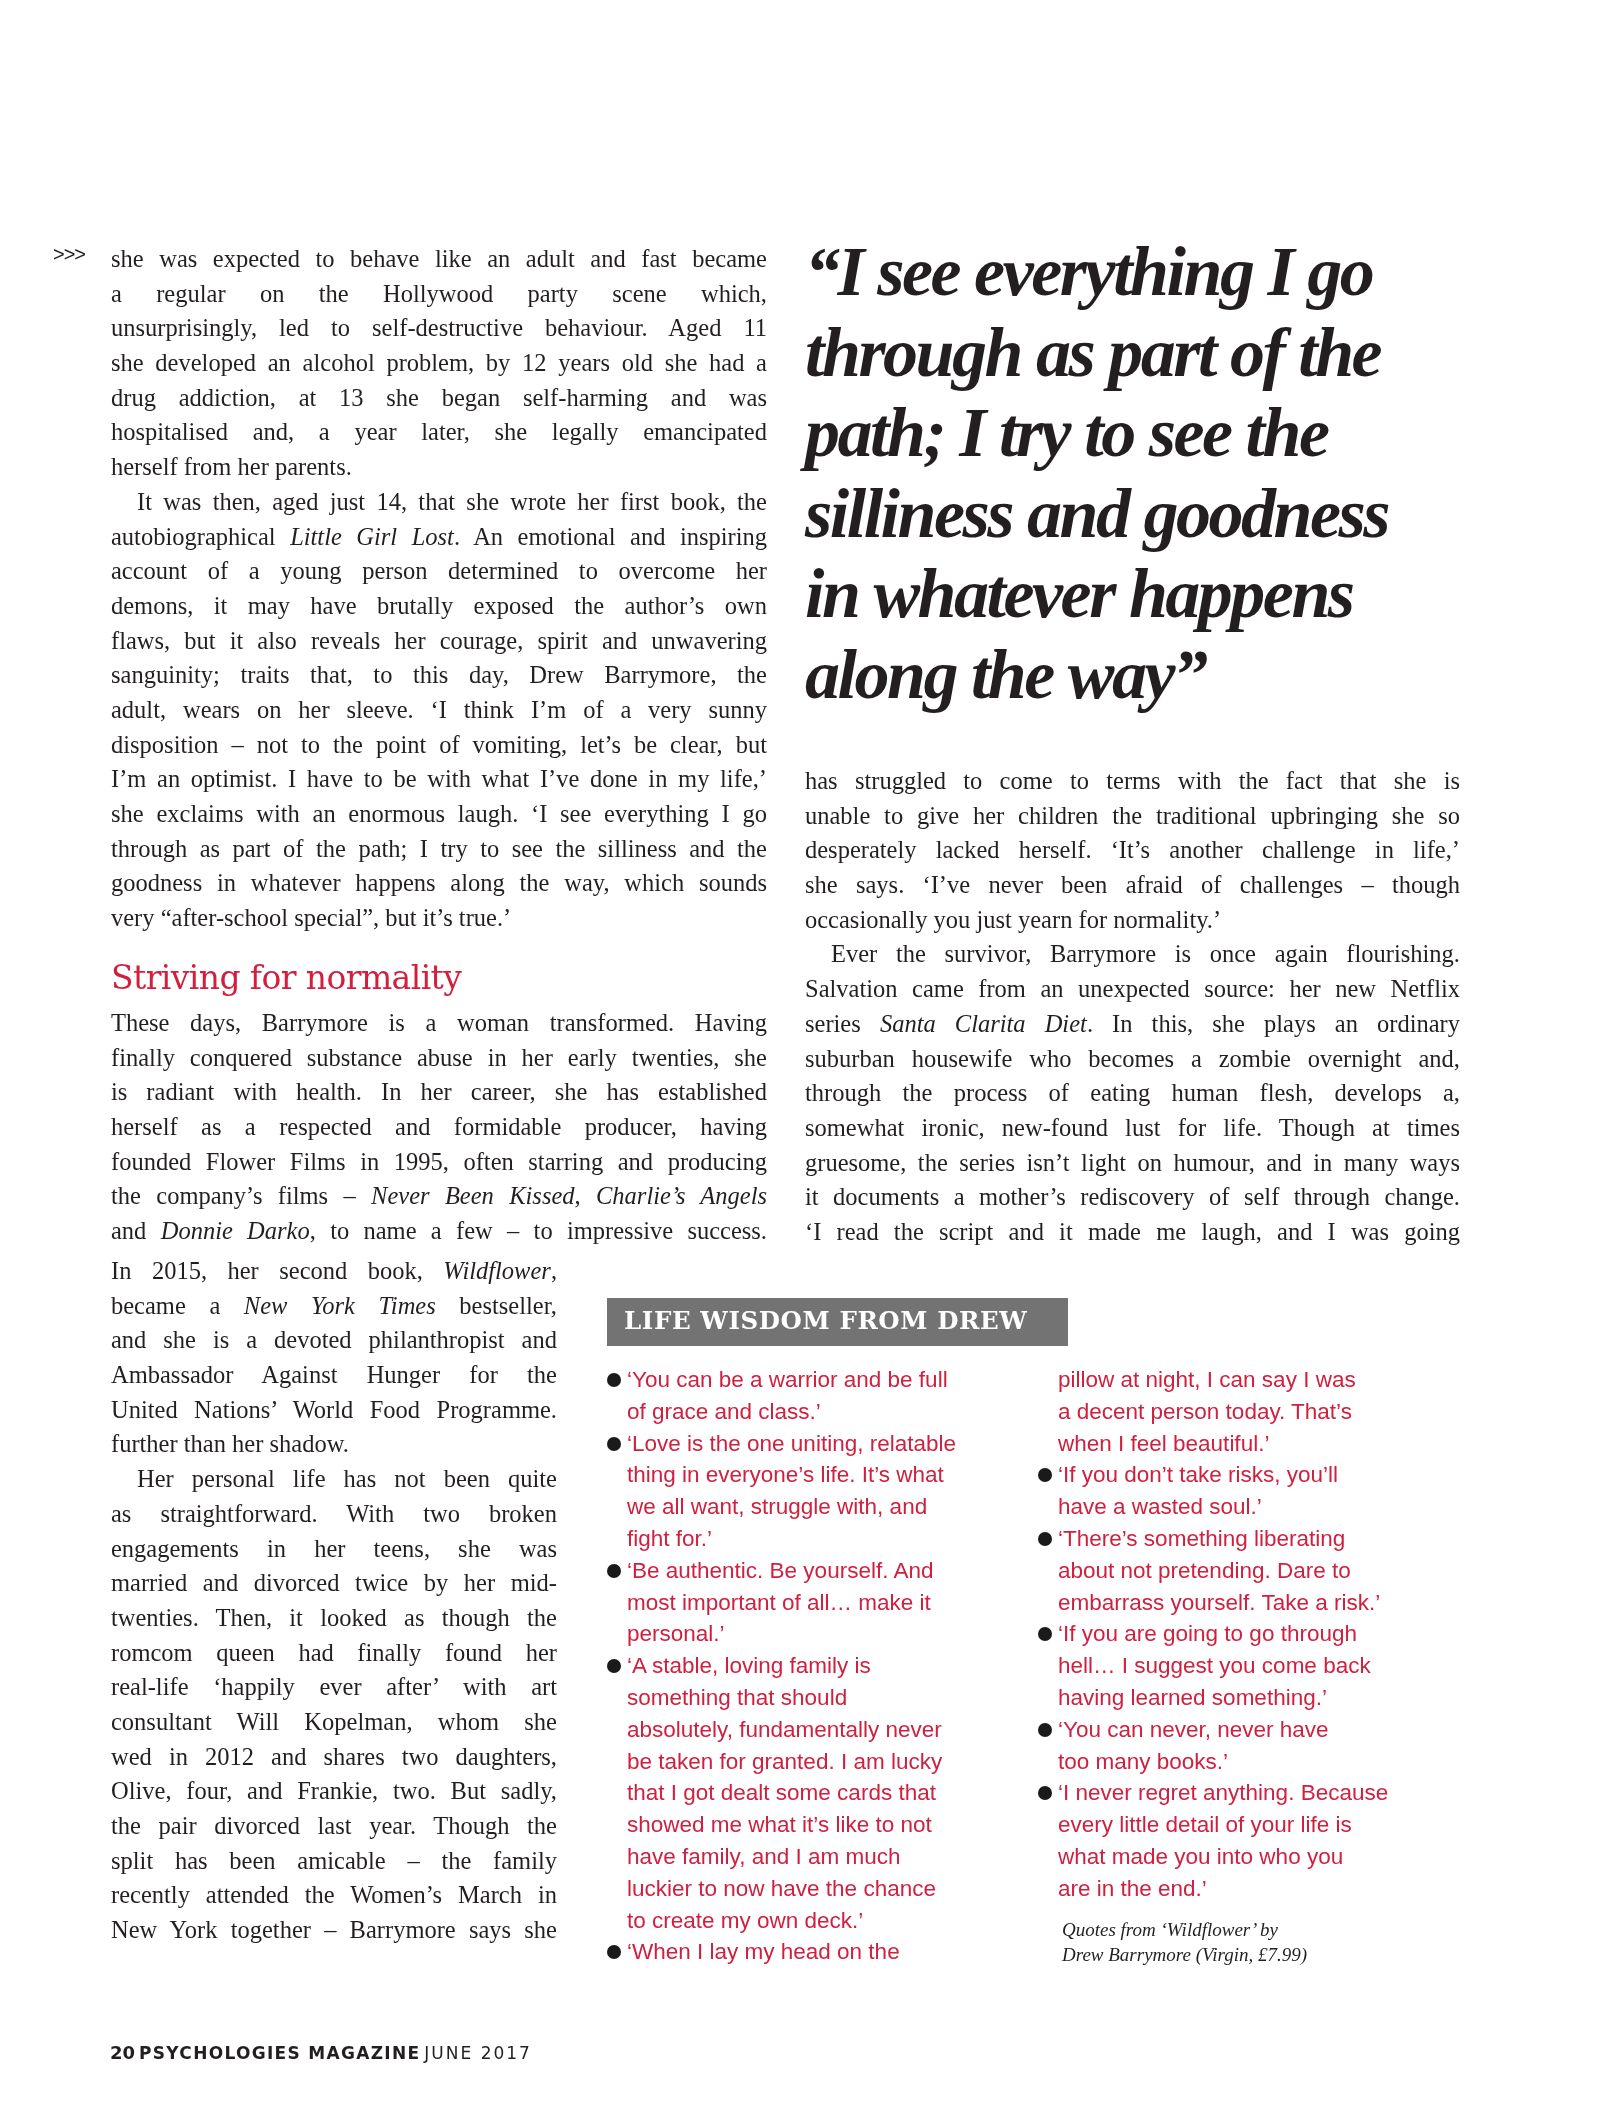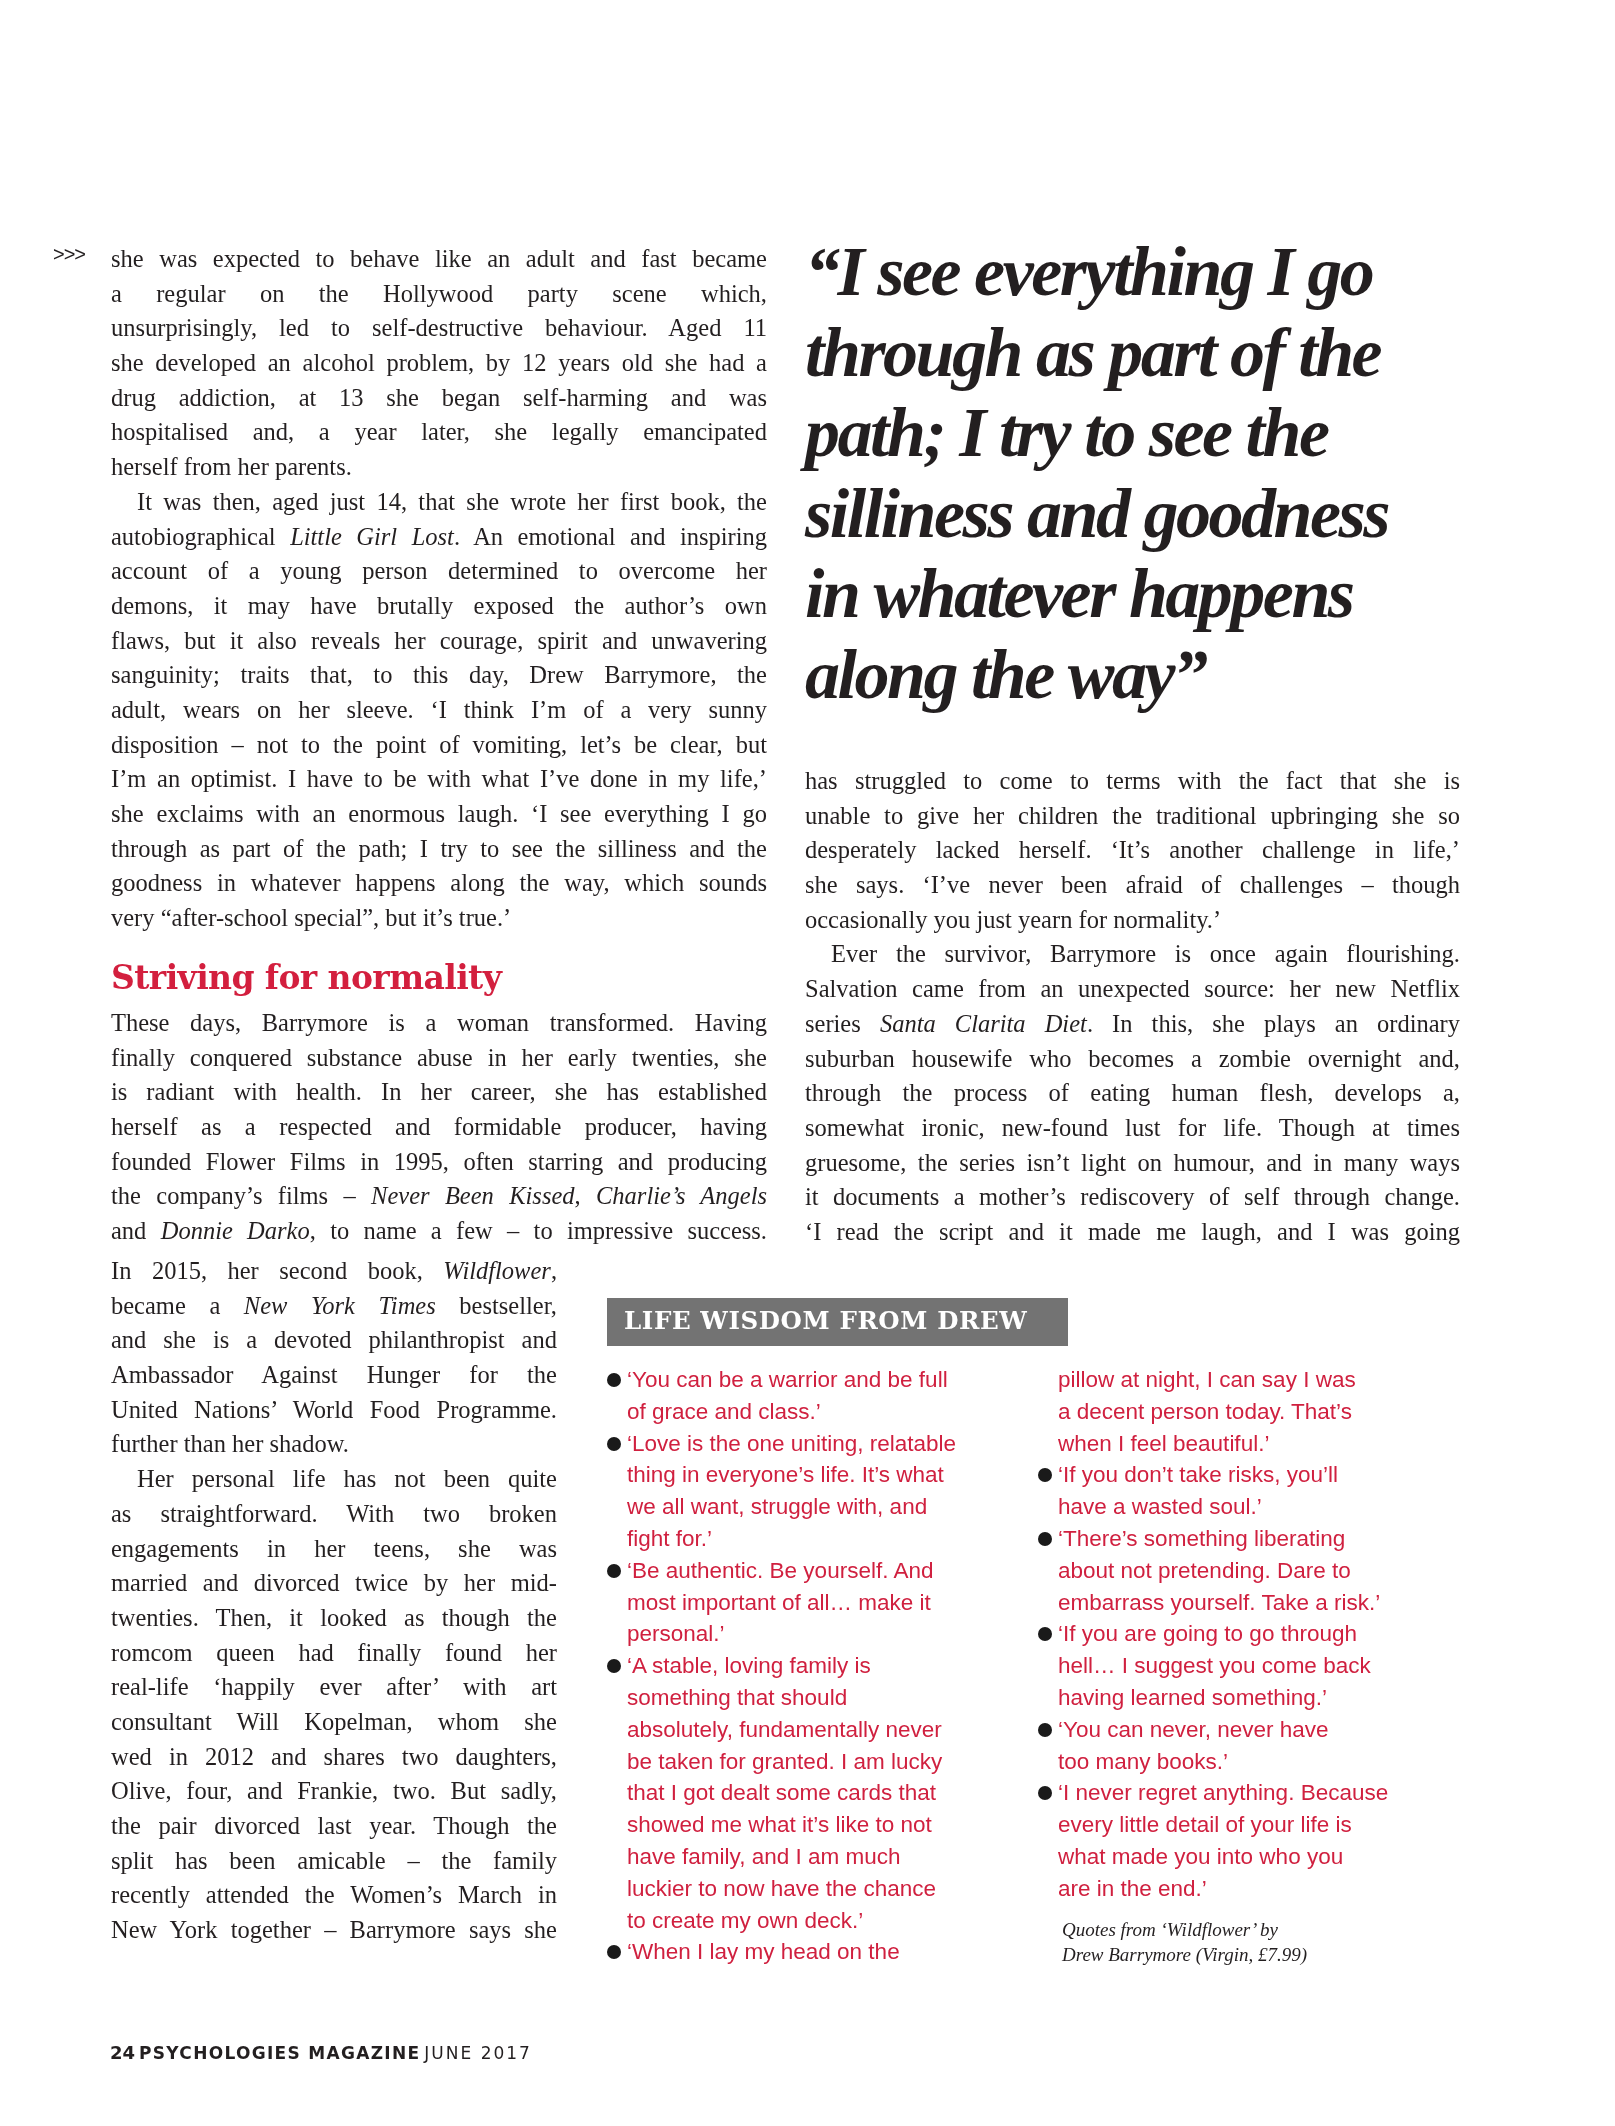--- a/index.html
+++ b/index.html
@@ -5,21 +5,21 @@
   html, body { margin:0; padding:0; background:#ffffff; }
   body { width:1615px; height:2126px; position:relative; overflow:hidden; color:#231f20; }
   .col { position:absolute; font-family:"Liberation Serif", "DejaVu Serif", serif; font-size:24.5px; line-height:34.7px; color:#231f20; }
   .col .ln { display:block; text-align:justify; text-align-last:justify; white-space:nowrap; height:34.7px; overflow:visible; }
   .col .ln.last { text-align-last:left; }
   .col .ln.indent { text-indent:26px; }
   .marker { position:absolute; left:53px; top:243px; font-family:"Liberation Sans", sans-serif; font-size:20px; color:#231f20; letter-spacing:-1px; }
   #col1 { left:111px; top:242px; width:656px; }
   #col1b { left:111px; top:1254px; width:446px; }
   #col2 { left:805px; top:764px; width:655px; }
-  .heading { position:absolute; left:111px; top:958px; font-family:"DejaVu Serif", "Liberation Serif", serif; font-weight:bold; font-size:33px; color:#d31f3e; letter-spacing:-0.6px; }
+  .heading { position:absolute; left:111px; top:958px; font-family:"DejaVu Serif", "Liberation Serif", serif; font-weight:normal; font-size:33px; color:#d31f3e; letter-spacing:-0.6px; }
   .pullquote { position:absolute; left:805px; top:232px; width:680px; font-family:"Liberation Serif", "DejaVu Serif", serif; font-style:italic; font-weight:bold; font-size:70px; line-height:80.5px; color:#231f20; letter-spacing:-2.5px; }
   .pullquote .pq { display:block; white-space:nowrap; }
   .box-head { position:absolute; left:607px; top:1298px; width:461px; height:48px; background:#737373; }
   .box-head span { position:absolute; left:17px; top:8px; font-family:"DejaVu Serif","Liberation Serif",serif; font-weight:bold; font-size:24.5px; color:#ffffff; letter-spacing:0.6px; white-space:nowrap; }
   .wisdom { position:absolute; font-family:"Liberation Sans", sans-serif; font-size:22.5px; line-height:31.8px; color:#d0203f; }
   .wisdom .wl { display:block; white-space:nowrap; height:31.8px; position:relative; }
   .wisdom .bullet { position:absolute; left:-20px; top:9px; width:14px; height:14px; border-radius:50%; background:#1a1a1a; }
   #wis1 { left:627px; top:1364px; width:380px; }
   #wis2 { left:1058px; top:1364px; width:400px; }
   .credit { position:absolute; left:1062px; top:1917px; font-family:"Liberation Serif","DejaVu Serif",serif; font-style:italic; font-size:19px; line-height:25px; color:#231f20; white-space:nowrap; }
@@ -163,14 +163,14 @@
     <span class="wl">what made you into who you</span>
     <span class="wl">are in the end.’</span>
   </div>
 
 <div class="credit" id="credit">
     <span>Quotes from ‘Wildflower’ by</span>
     <span>Drew Barrymore (Virgin, £7.99)</span>
   </div>
 
 <div class="footer">
-  <span class="pg">24</span><span class="mag">PSYCHOLOGIES MAGAZINE</span><span class="date">JUNE 2017</span>
+  <span class="pg">20</span><span class="mag">PSYCHOLOGIES MAGAZINE</span><span class="date">JUNE 2017</span>
 </div>
 
 </body></html>

